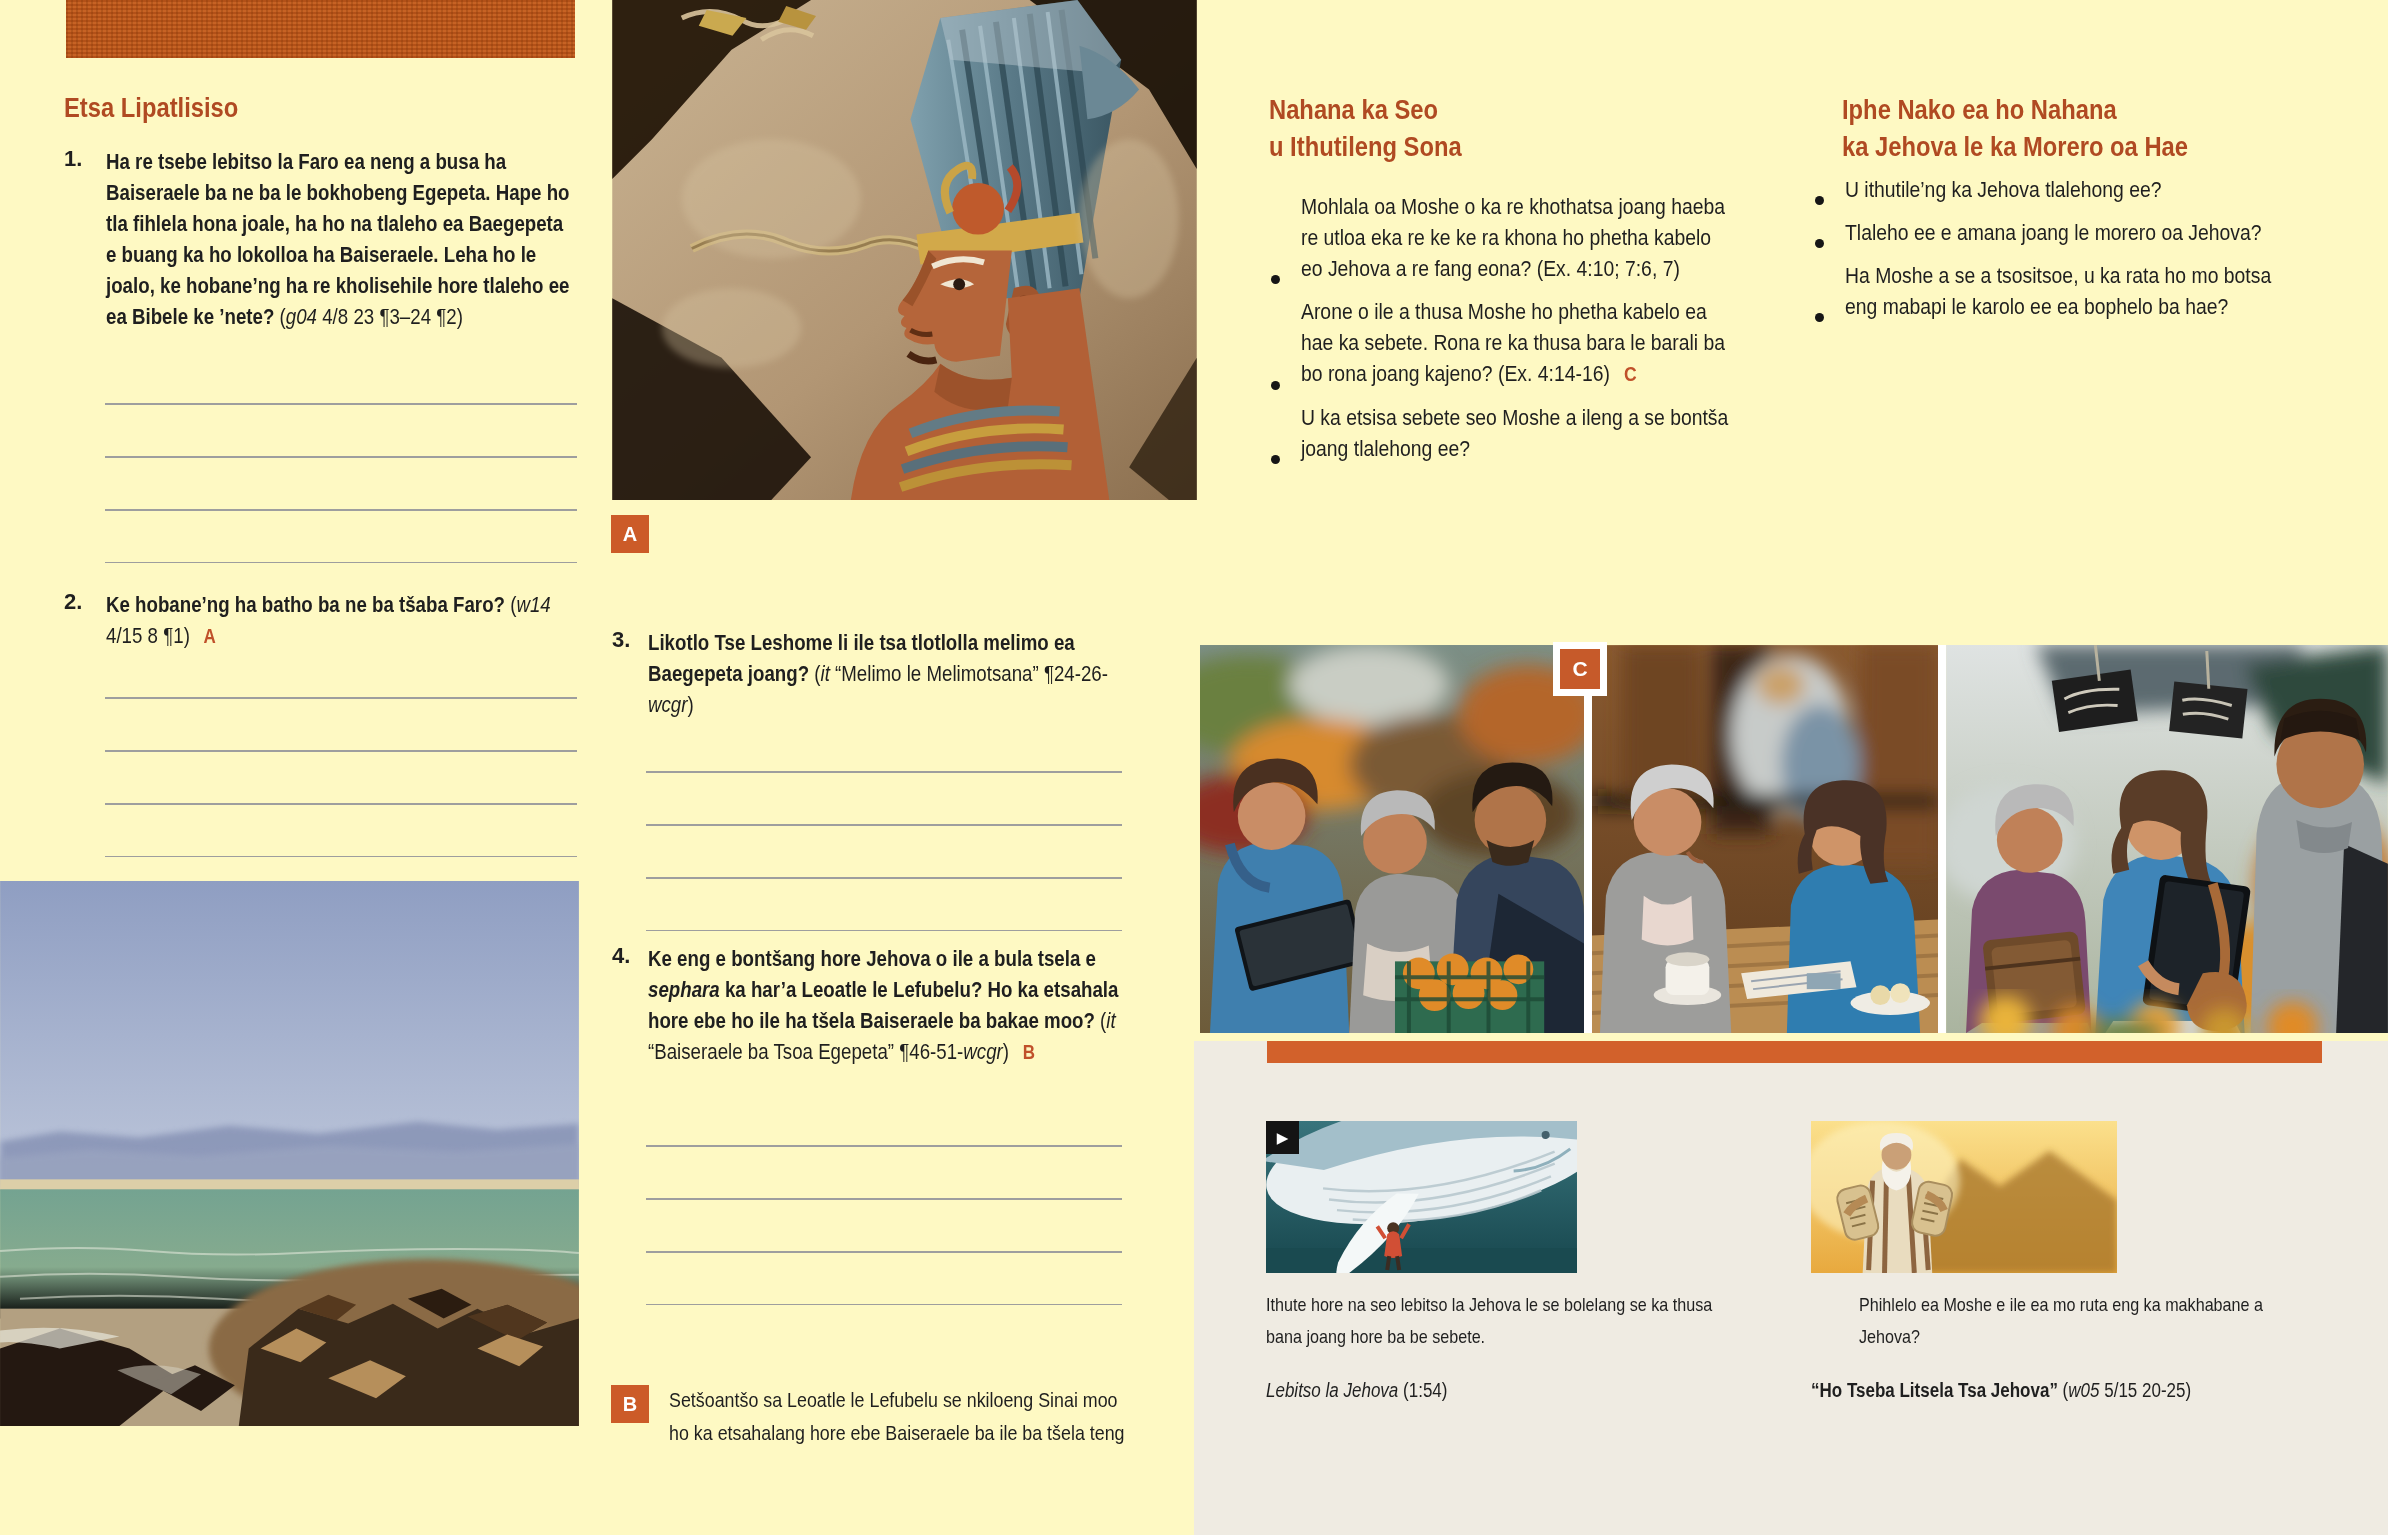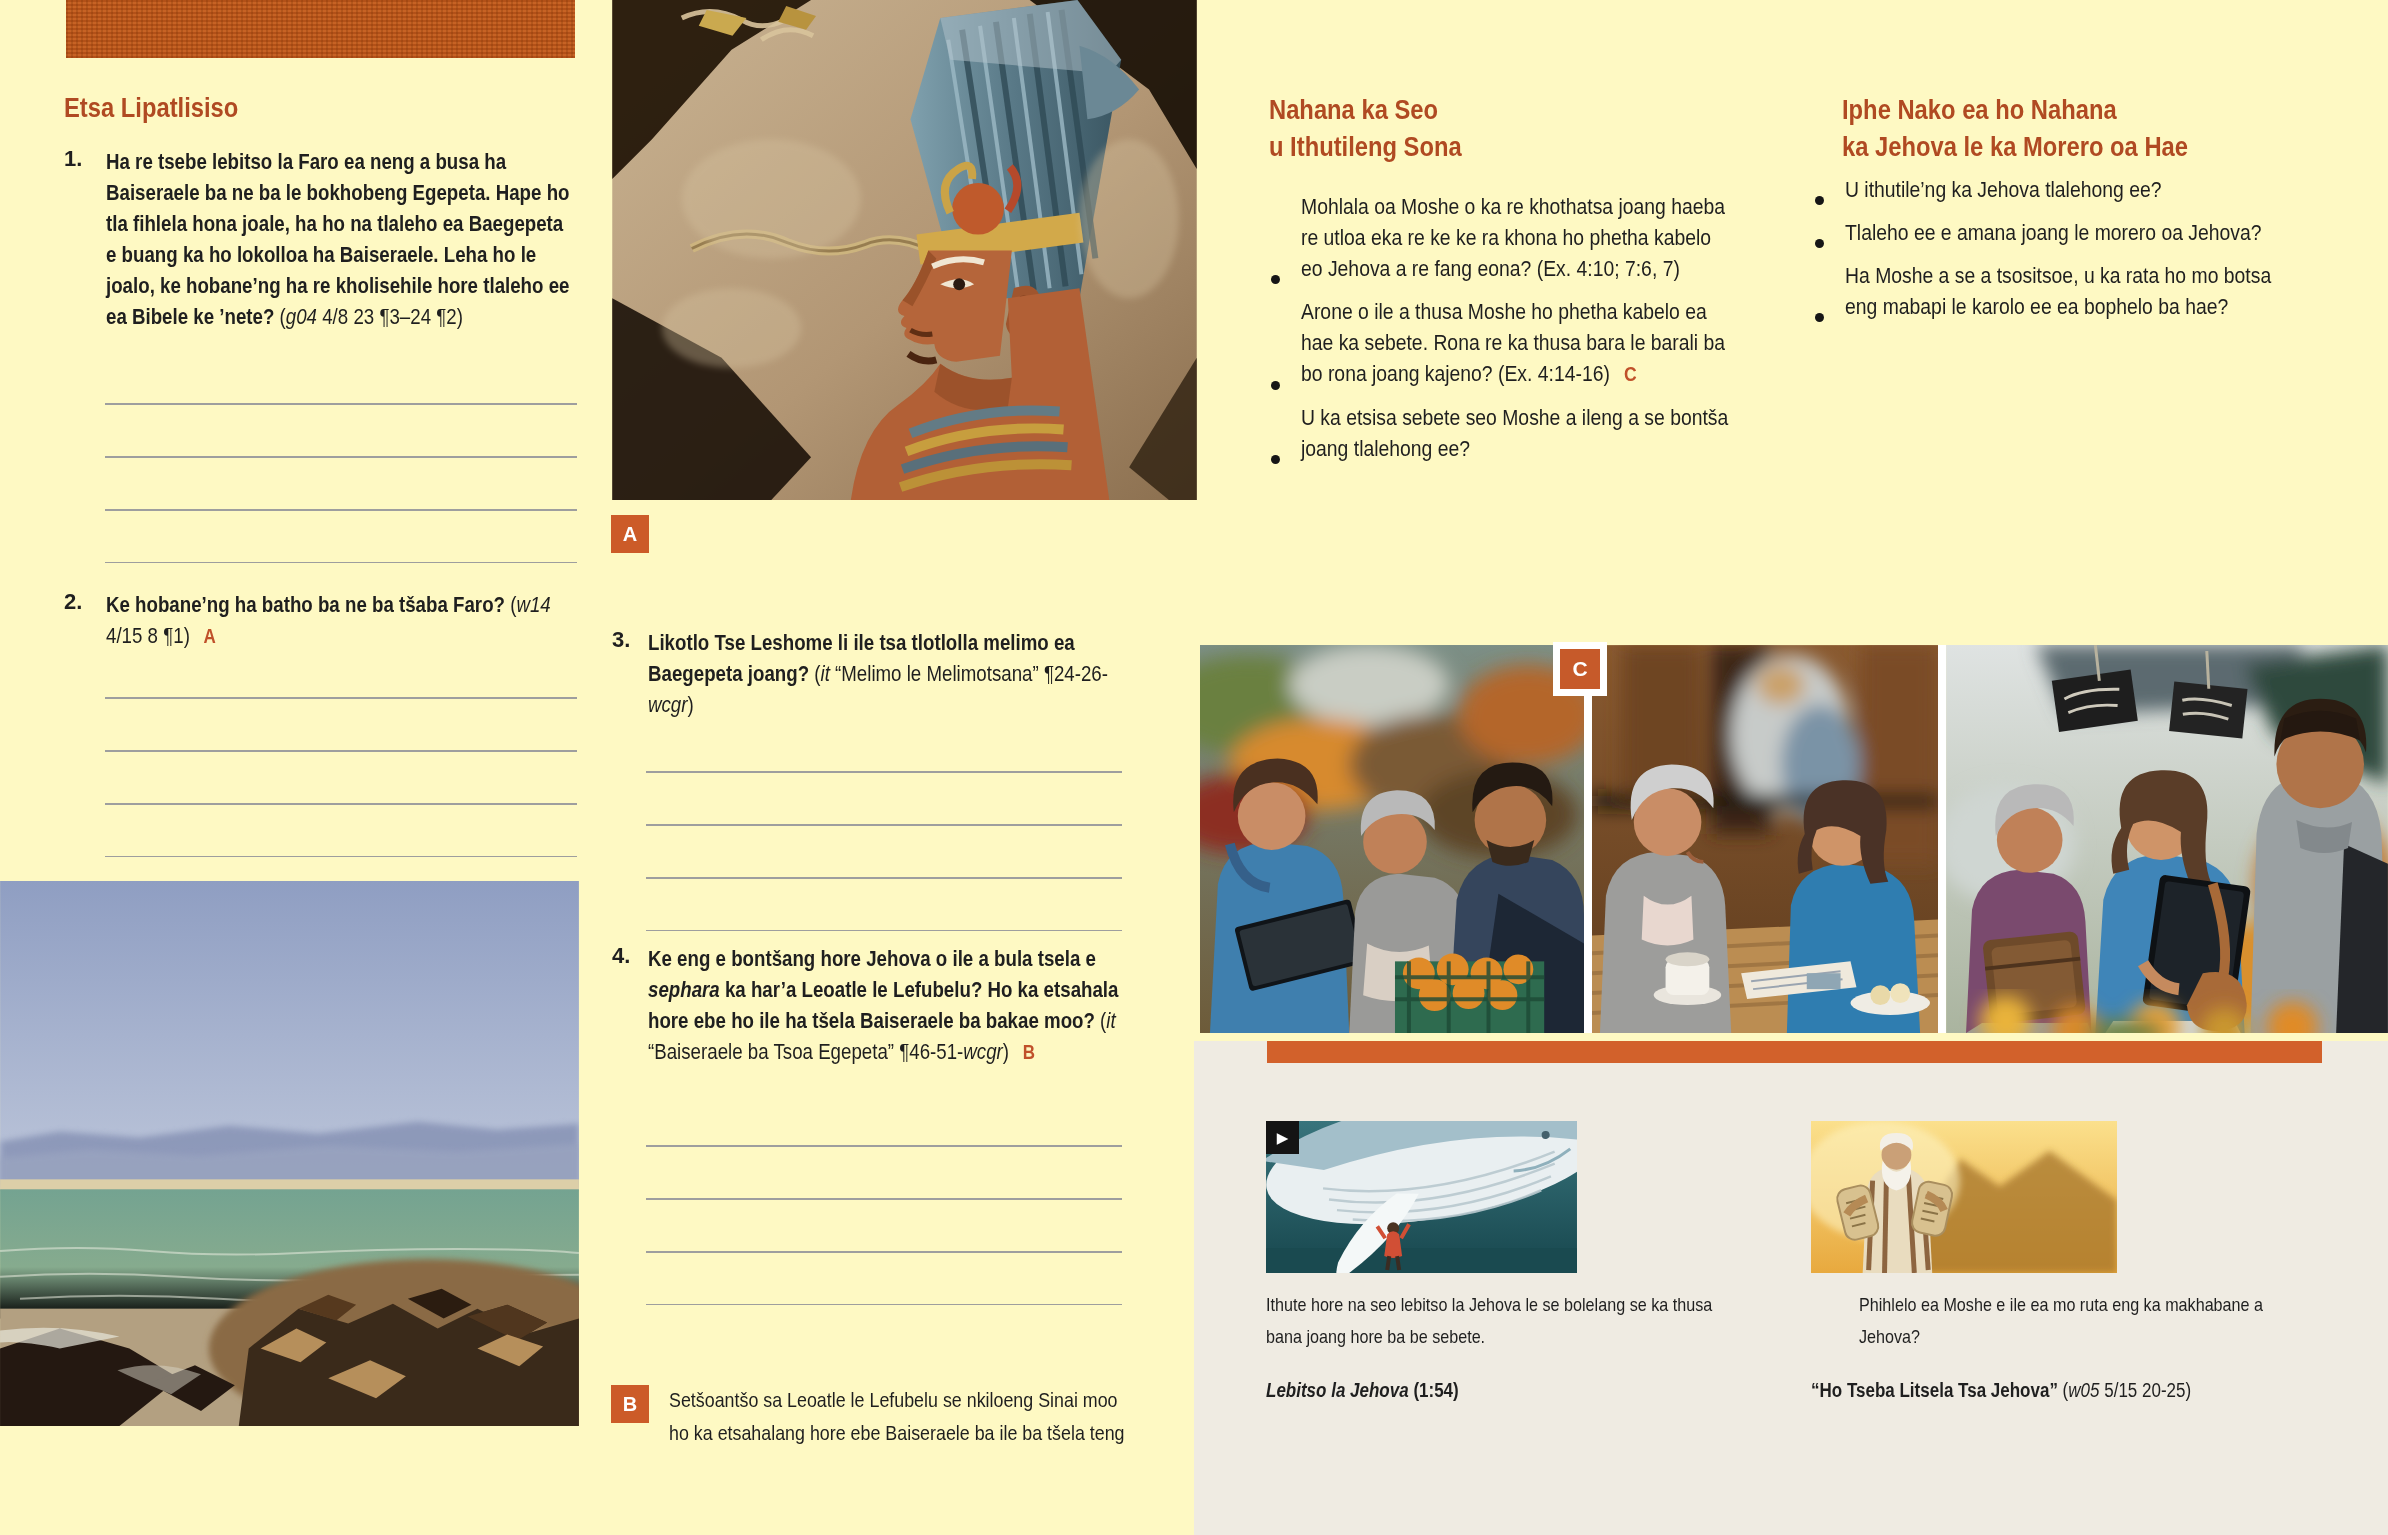--- a/index.html
+++ b/index.html
@@ -36,21 +36,21 @@
          display:flex;align-items:center;justify-content:center;z-index:5;}
   .cbadge{width:40px;height:40px;background:#c65a2a;color:#fff;font-weight:bold;font-size:21px;
           display:flex;align-items:center;justify-content:center;}
   
   .panel{position:absolute;left:1194px;top:1041px;width:1194px;height:495px;background:#efebe2;}
   .obar{position:absolute;left:1267px;top:1041px;width:1055px;height:22px;background:#d2612b;}
   .thumb{position:absolute;width:311px;height:152px;overflow:hidden;}
   .play{position:absolute;left:0;top:0;width:33px;height:33px;background:#141414;color:#fff;
         display:flex;align-items:center;justify-content:center;font-size:15px;}
   .lmcap{font-size:19px;line-height:32px;}
-  .lmtitle{font-size:20px;font-weight:bold;}
+  .lmtitle{font-size:20px;font-weight:normal;}
   .banner{position:absolute;left:66px;top:0;width:509px;height:58px;
      background:
        repeating-linear-gradient(90deg,rgba(120,50,5,.25) 0 2px,rgba(0,0,0,0) 2px 5px),
        repeating-linear-gradient(0deg,rgba(150,60,10,.30) 0 2px,rgba(255,160,80,.12) 2px 4px),
        #bf5a1e;}
   svg{display:block;}
 </style>
 </head>
 <body>
 

